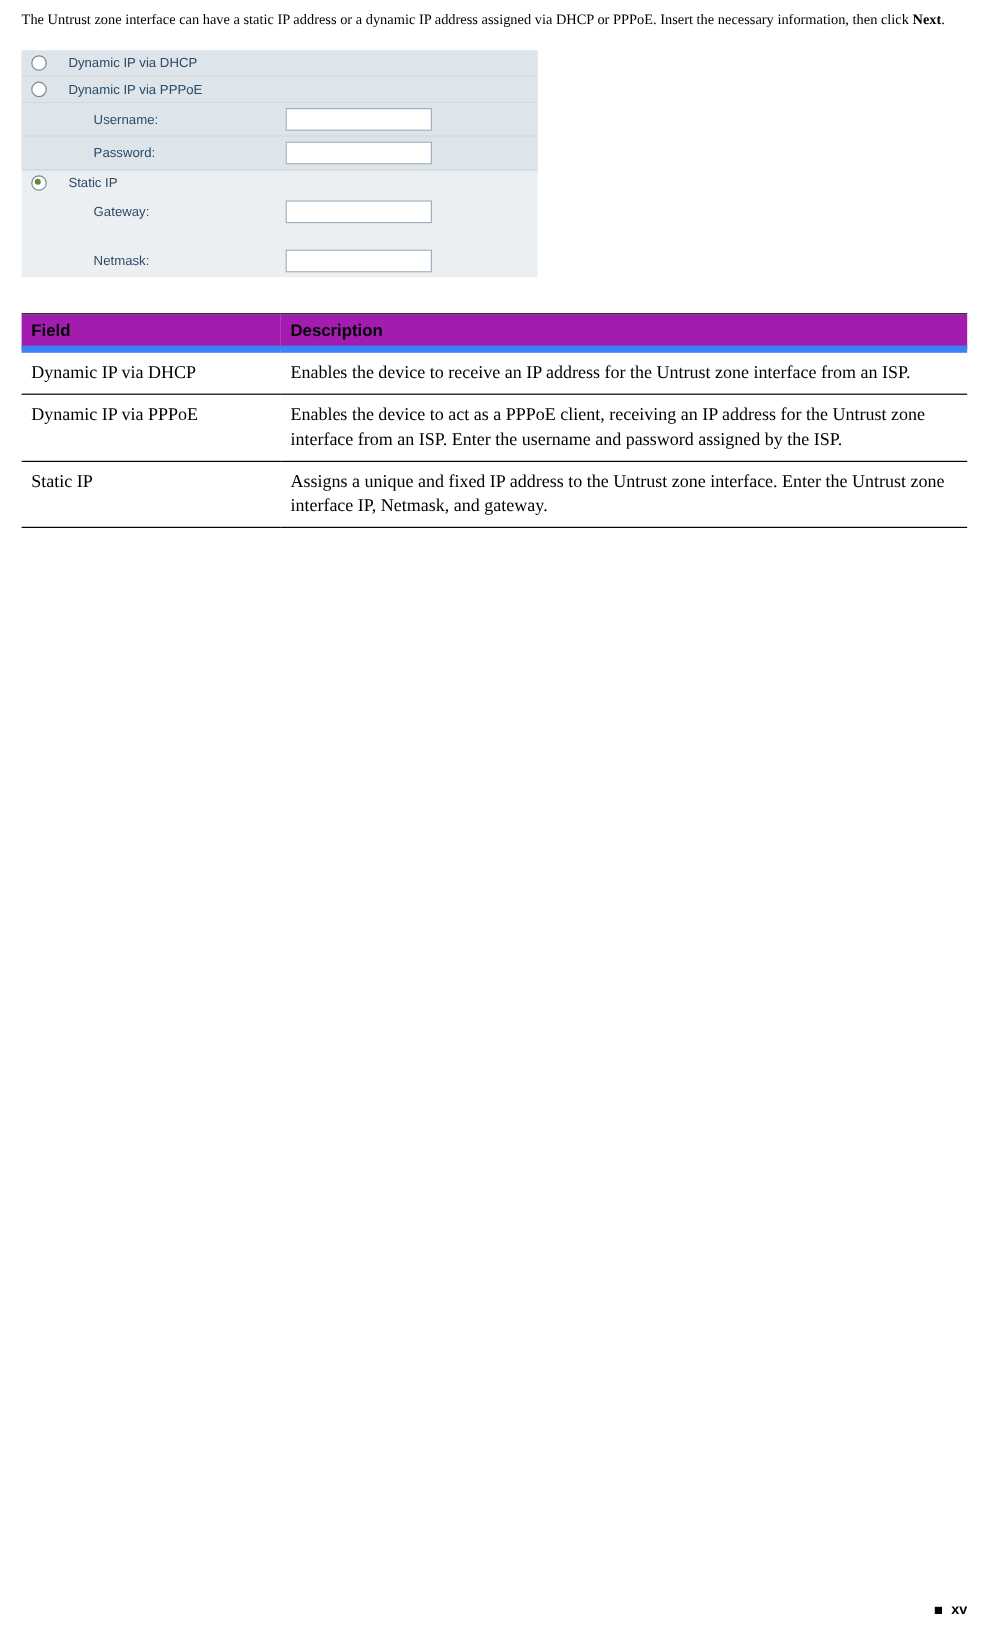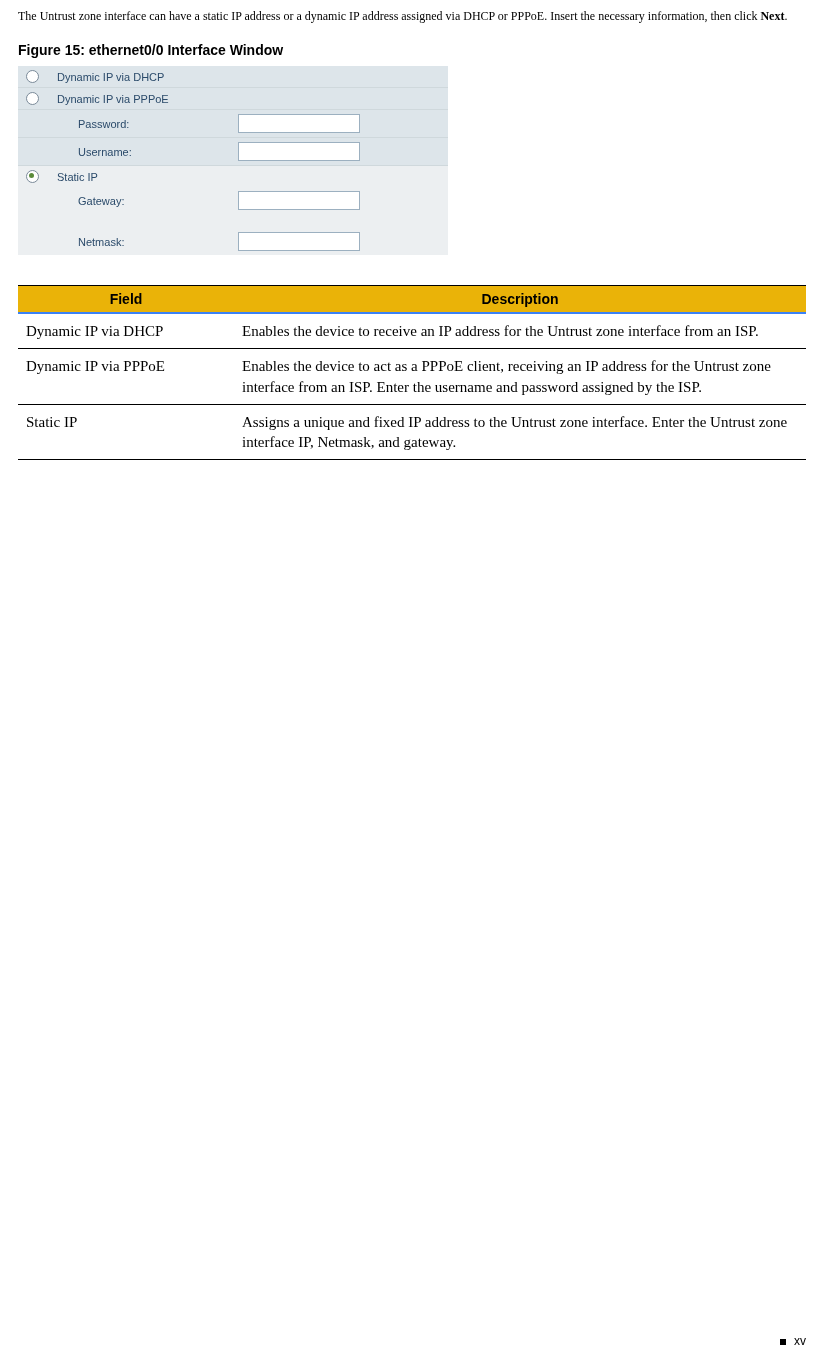--- a/index.html
+++ b/index.html
@@ -86,40 +86,40 @@
   table.field-table {
     width: 100%;
     border-collapse: collapse;
     font-family: Georgia, "Times New Roman", serif;
     font-size: 15px;
   }
   table.field-table th {
     font-family: Arial, Helvetica, sans-serif;
     font-size: 14px;
     font-weight: bold;
-    text-align: center;
-    background: #eab308;
+    text-align: left;
+    background: #a21caf;
     padding: 5px 8px;
     border-top: 1px solid #000;
-    border-bottom: 2px solid #3b82f6;
+    border-bottom: 6px solid #3b82f6;
   }
   table.field-table td {
     padding: 7px 8px;
     vertical-align: top;
     border-bottom: 1px solid #000;
     line-height: 1.35;
   }
   table.field-table td.fcol { width: 200px; }
 
   .footer {
     position: absolute;
     right: 18px;
     bottom: 14px;
     font-family: Arial, Helvetica, sans-serif;
-    font-weight: normal;
+    font-weight: bold;
     font-size: 12px;
     color: #000;
     text-align: right;
   }
   .footer .sq {
     display: inline-block;
     width: 6px; height: 6px;
     background: #000;
     margin-right: 8px;
     vertical-align: middle;
@@ -128,39 +128,38 @@
 </head>
 <body>
 
 <div class="page">
 
 
   <div class="body-text">
     <span>The Untrust zone interface can have a static IP address or a dynamic IP address assigned via DHCP or PPPoE. Insert the necessary information, then click </span><b>Next</b><span>.</span>
   </div>
 
-  <div class="caption">Figure 15:  ethernet0/0 Interface Window</div>
 
   <div class="panel">
 
     <div class="row header">
       <div class="radio"></div>
       <div>Dynamic IP via DHCP</div>
     </div>
 
     <div class="row header">
       <div class="radio"></div>
       <div>Dynamic IP via PPPoE</div>
     </div>
     <div class="row header indent">
+      <div class="lbl">Username:</div>
+      <div class="txt-input"></div>
+    </div>
+    <div class="row header indent">
       <div class="lbl">Password:</div>
-      <div class="txt-input"></div>
-    </div>
-    <div class="row header indent">
-      <div class="lbl">Username:</div>
       <div class="txt-input"></div>
     </div>
 
     <div class="row">
       <div class="radio selected"></div>
       <div>Static IP</div>
     </div>
     <div class="row indent" style="padding-bottom:18px;">
       <div class="lbl">Gateway:</div>
       <div class="txt-input"></div>

